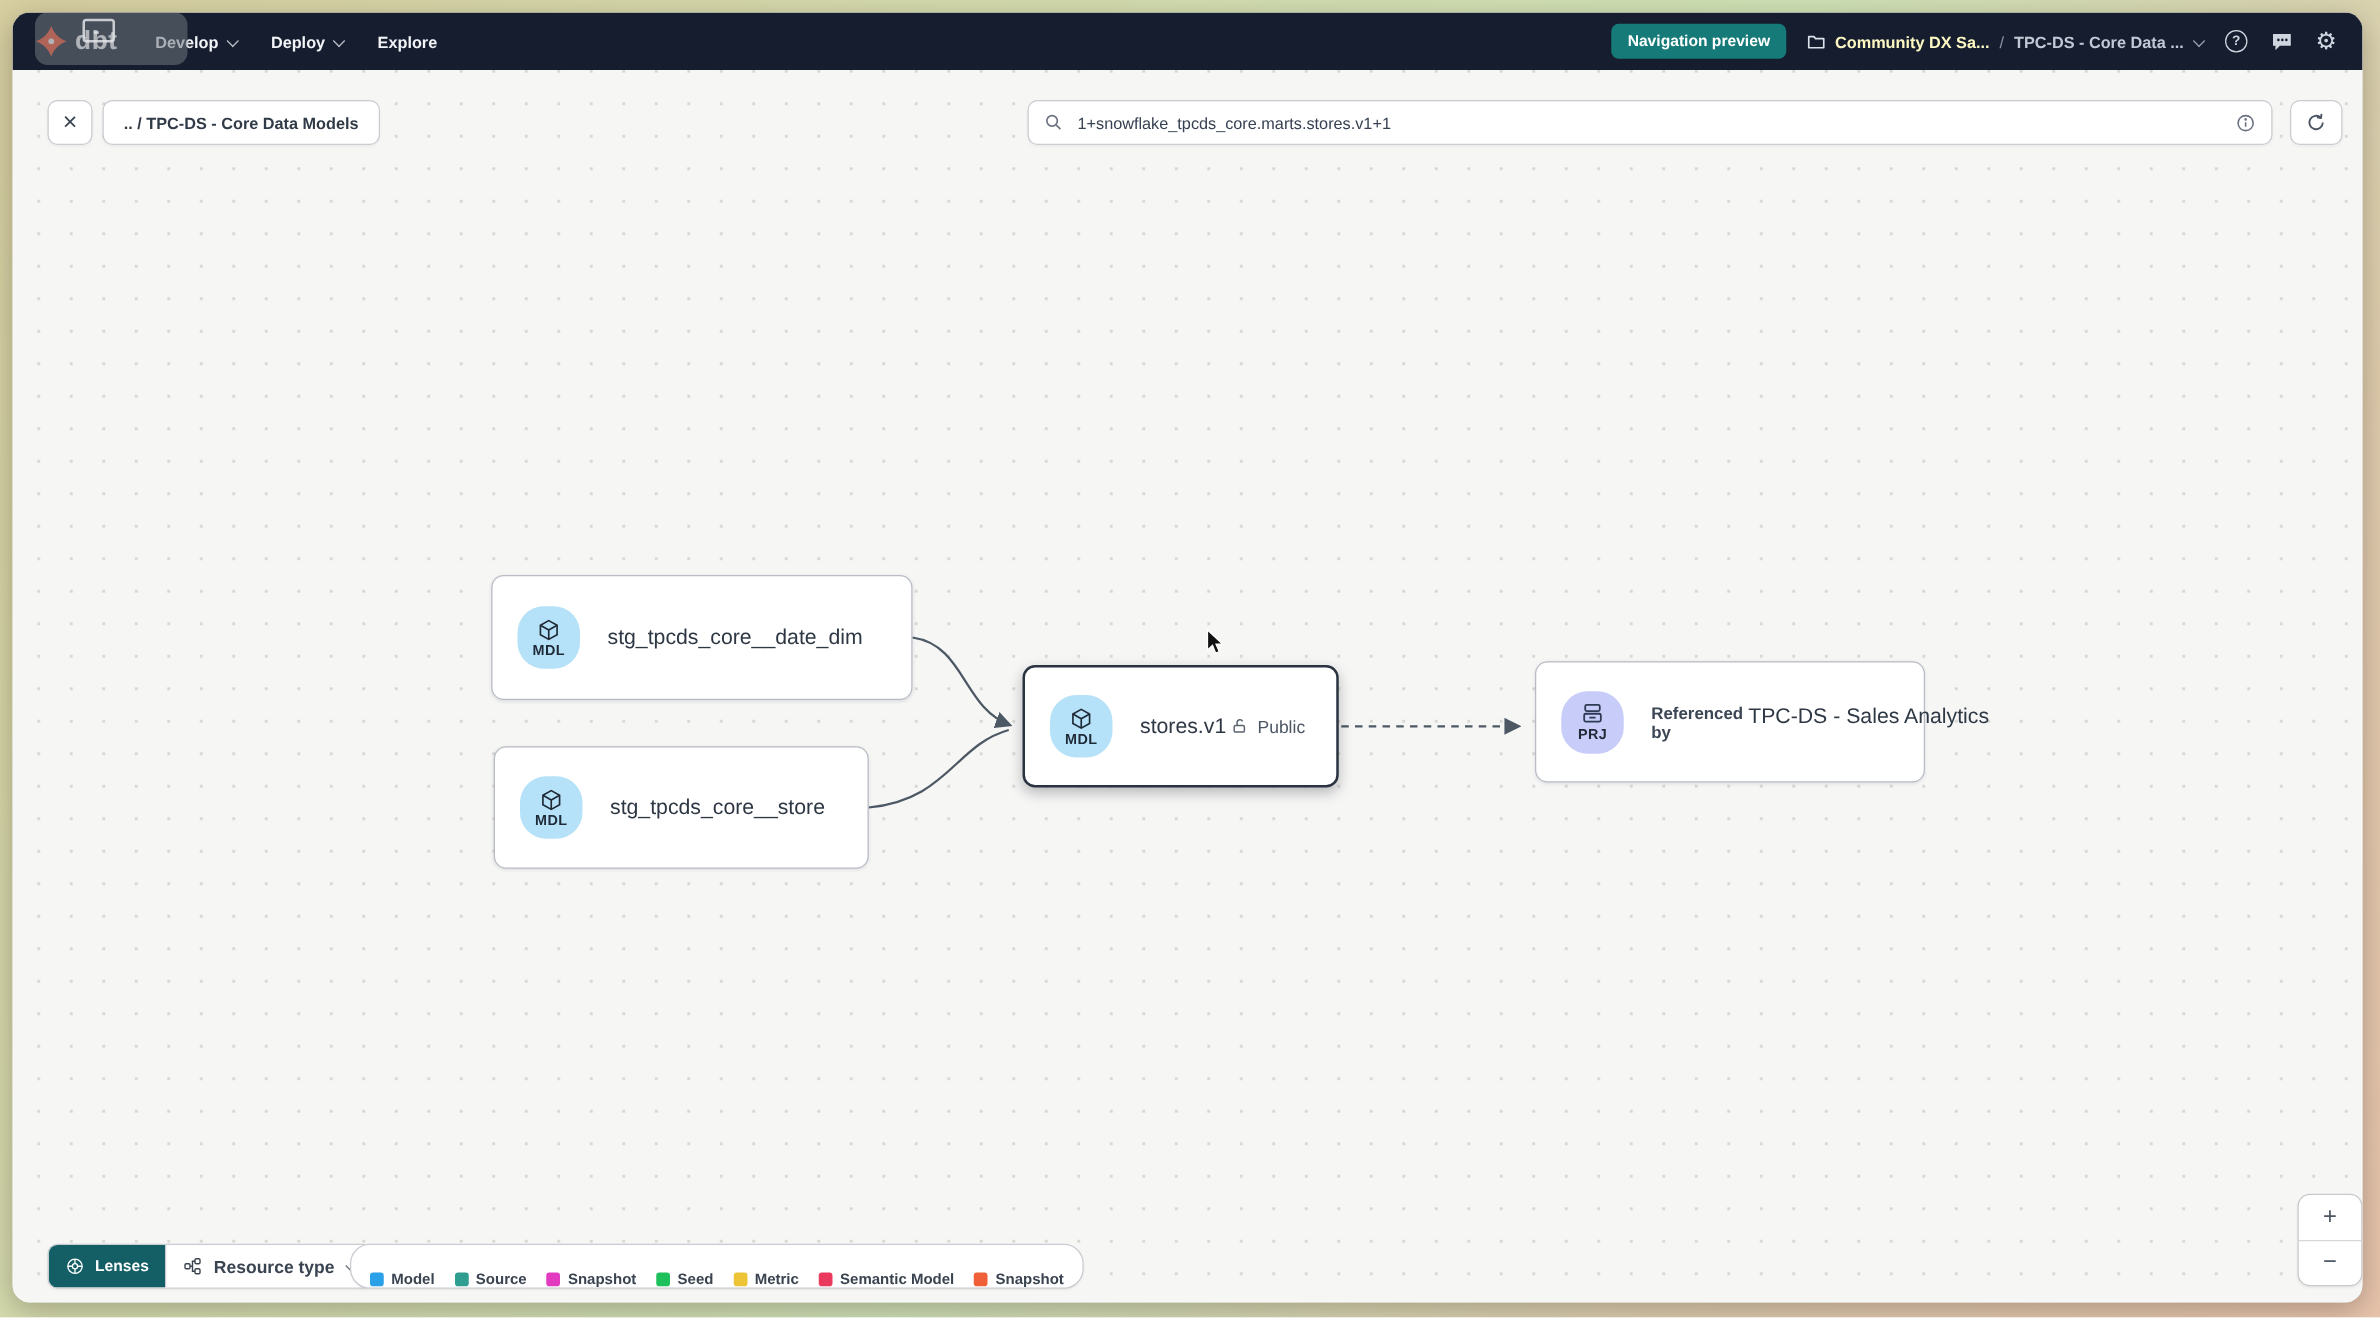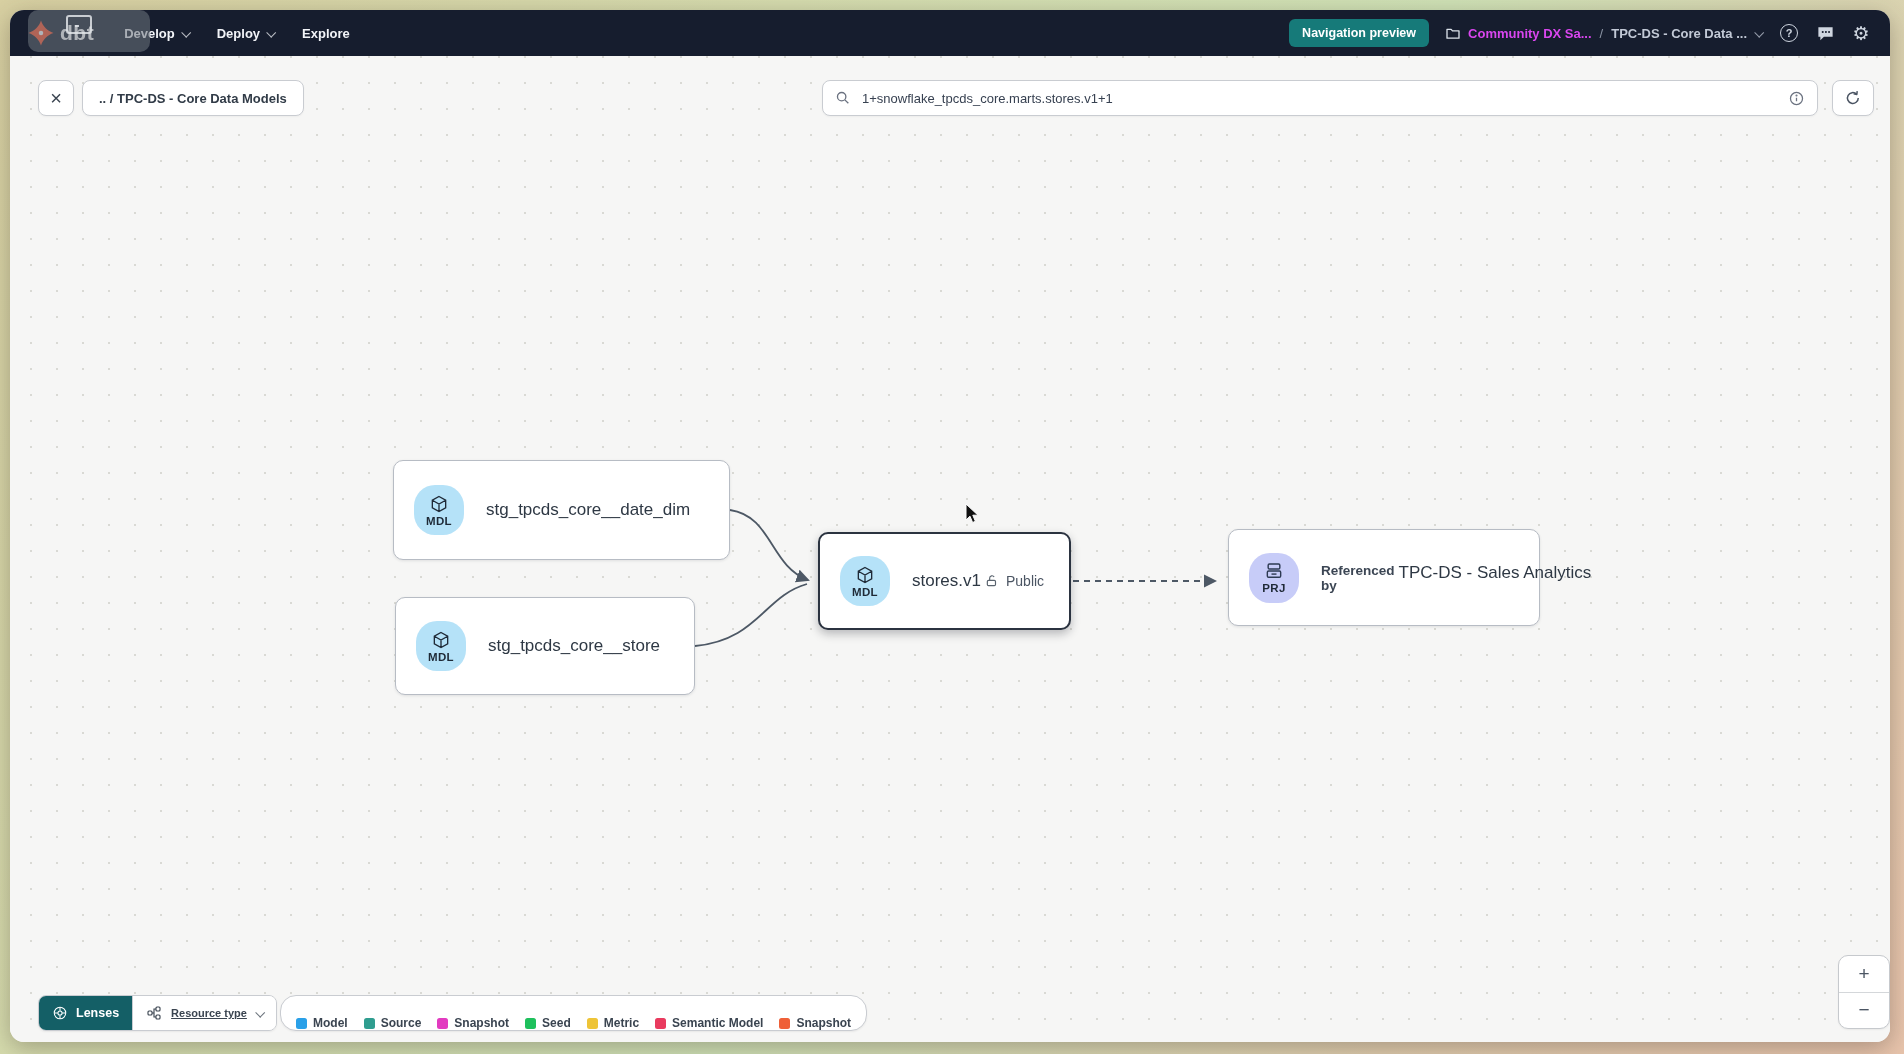--- a/index.html
+++ b/index.html
@@ -15,21 +15,21 @@
   .logo{display:flex;align-items:center;gap:6px;margin-right:30px;}
   .logo-text{font-size:21px;font-weight:700;color:#fff;letter-spacing:.5px;}
   .menu-item{display:flex;align-items:center;gap:7px;color:#f2f4f8;font-size:13px;font-weight:700;
              margin-right:28px;cursor:pointer;}
   .chev{width:6px;height:6px;border-right:1.5px solid currentColor;border-bottom:1.5px solid currentColor;
         transform:rotate(45deg) translateY(-1px);display:inline-block;opacity:.75;}
   .nav-right{margin-left:auto;display:flex;align-items:center;gap:16px;}
   .preview-badge{background:#167a79;color:#fff;font-size:12.5px;font-weight:700;
                  padding:7px 13px;border-radius:6px;cursor:pointer;}
   .breadcrumb{display:flex;align-items:center;gap:8px;font-size:13px;}
-  .crumb-project{color:#d946ef;font-weight:700;display:flex;align-items:center;gap:7px;}
+  .crumb-project{color:#fef9c3;font-weight:700;display:flex;align-items:center;gap:7px;}
   .crumb-sep{color:#8d96a6;}
   .crumb-current{color:#c2c9d6;font-weight:600;display:flex;align-items:center;gap:8px;}
   .nav-icons{display:flex;align-items:center;gap:14px;color:#cfd6e0;}
   .icon-btn{width:22px;height:22px;display:flex;align-items:center;justify-content:center;cursor:pointer;}
   .help-circle{width:16px;height:16px;border:1.7px solid #cfd6e0;border-radius:50%;
                display:flex;align-items:center;justify-content:center;font-size:11px;font-weight:700;color:#cfd6e0;}
   .gear{font-size:19px;color:#cfd6e0;line-height:1;}
 
   
   .overlay-artifact{position:absolute;left:18px;top:0px;width:122px;height:42px;border-radius:10px;
@@ -72,21 +72,21 @@
   .node-sub{display:flex;align-items:center;gap:7px;font-size:14px;color:#4b5563;}
   .node-kicker{font-size:13.5px;color:#3c4654;font-weight:600;}
 
   
   .footer-group{position:absolute;left:28px;top:939px;height:34px;display:flex;
                 border:1px solid #c9ccd1;border-radius:8px;overflow:hidden;
                 box-shadow:0 1px 2px rgba(0,0,0,.06);}
   .lenses-btn{background:#145f66;color:#fff;display:flex;align-items:center;gap:8px;
               padding:13px 13px;font-size:12.5px;font-weight:700;cursor:pointer;}
   .resource-btn{background:#fff;color:#3a4450;display:flex;align-items:center;gap:9px;
-                padding:0 13px;font-size:11px;font-weight:600;cursor:pointer;border-left:1px solid #c9ccd1;text-decoration:underline;}
+                padding:0 13px;font-size:14px;font-weight:600;cursor:pointer;border-left:1px solid #c9ccd1;}
   .legend{position:absolute;left:270px;top:939px;height:34px;background:#fff;border:1px solid #c9ccd1;
           border-radius:16px;display:flex;align-items:flex-end;gap:16px;padding:0 15px;
           box-shadow:0 1px 2px rgba(0,0,0,.06);}
   .legend-item{display:flex;align-items:center;gap:6px;font-size:12px;font-weight:600;color:#3a4450;}
   .swatch{width:11px;height:11px;border-radius:2.5px;display:inline-block;}
 
   
   .zoomctl{position:absolute;left:1828px;top:899px;width:52px;height:74px;background:#fff;
            border:1px solid #c6c9cd;border-radius:10px;box-sizing:border-box;display:flex;
            flex-direction:column;box-shadow:0 1px 2px rgba(0,0,0,.06);}

